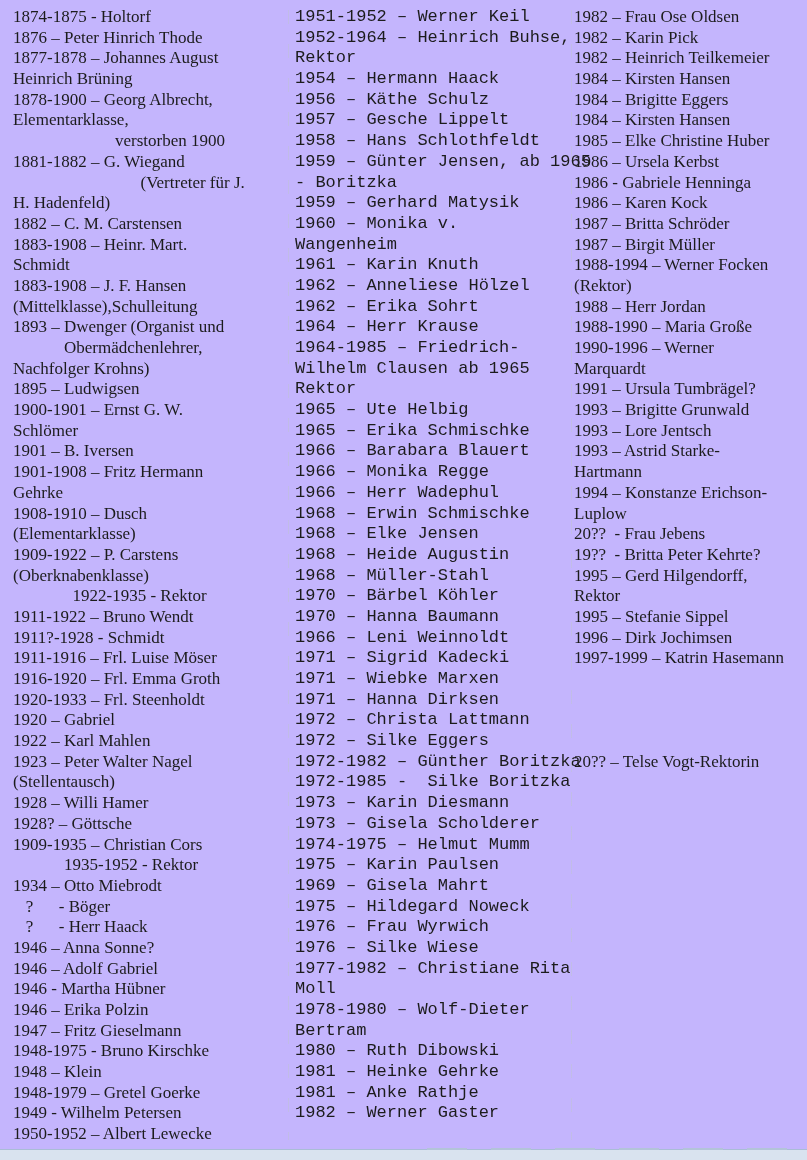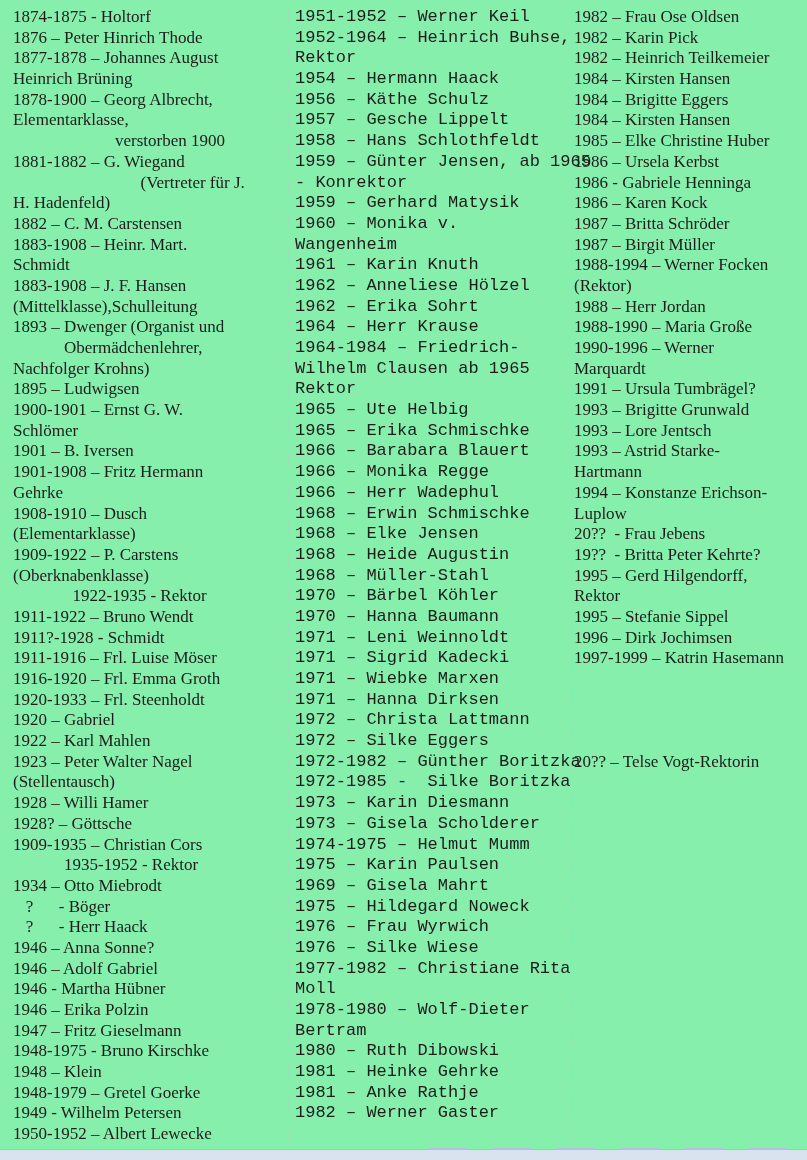--- a/index.html
+++ b/index.html
@@ -4,21 +4,21 @@
 <style>
   html, body {
     margin: 0;
     padding: 0;
     background: #ffffff;
   }
   .page {
     position: relative;
     width: 807px;
     height: 1160px;
-    background: #86efac;
+    background: #c4b5fd;
     overflow: hidden;
     font-family: "Liberation Serif", "DejaVu Serif", serif;
     font-size: 17px;
     line-height: 20.7px;
     color: #1c1c1c;
   }
   .col {
     position: absolute;
     top: 7px;
   }
@@ -126,43 +126,43 @@
 
   <div class="col" style="left:295px; width:280px;font-family:Liberation Mono, monospace;">
       <div class="line">1951-1952 – Werner Keil</div>
       <div class="line">1952-1964 – Heinrich Buhse,</div>
       <div class="line">Rektor</div>
       <div class="line">1954 – Hermann Haack</div>
       <div class="line">1956 – Käthe Schulz</div>
       <div class="line">1957 – Gesche Lippelt</div>
       <div class="line">1958 – Hans Schlothfeldt</div>
       <div class="line">1959 – Günter Jensen, ab 1965</div>
-      <div class="line">- Konrektor</div>
+      <div class="line">- Boritzka</div>
       <div class="line">1959 – Gerhard Matysik</div>
       <div class="line">1960 – Monika v.</div>
       <div class="line">Wangenheim</div>
       <div class="line">1961 – Karin Knuth</div>
       <div class="line">1962 – Anneliese Hölzel</div>
       <div class="line">1962 – Erika Sohrt</div>
       <div class="line">1964 – Herr Krause</div>
-      <div class="line">1964-1984 – Friedrich-</div>
+      <div class="line">1964-1985 – Friedrich-</div>
       <div class="line">Wilhelm Clausen ab 1965</div>
       <div class="line">Rektor</div>
       <div class="line">1965 – Ute Helbig</div>
       <div class="line">1965 – Erika Schmischke</div>
       <div class="line">1966 – Barabara Blauert</div>
       <div class="line">1966 – Monika Regge</div>
       <div class="line">1966 – Herr Wadephul</div>
       <div class="line">1968 – Erwin Schmischke</div>
       <div class="line">1968 – Elke Jensen</div>
       <div class="line">1968 – Heide Augustin</div>
       <div class="line">1968 – Müller-Stahl</div>
       <div class="line">1970 – Bärbel Köhler</div>
       <div class="line">1970 – Hanna Baumann</div>
-      <div class="line">1971 – Leni Weinnoldt</div>
+      <div class="line">1966 – Leni Weinnoldt</div>
       <div class="line">1971 – Sigrid Kadecki</div>
       <div class="line">1971 – Wiebke Marxen</div>
       <div class="line">1971 – Hanna Dirksen</div>
       <div class="line">1972 – Christa Lattmann</div>
       <div class="line">1972 – Silke Eggers</div>
       <div class="line">1972-1982 – Günther Boritzka</div>
       <div class="line">1972-1985 -  Silke Boritzka</div>
       <div class="line">1973 – Karin Diesmann</div>
       <div class="line">1973 – Gisela Scholderer</div>
       <div class="line">1974-1975 – Helmut Mumm</div>

